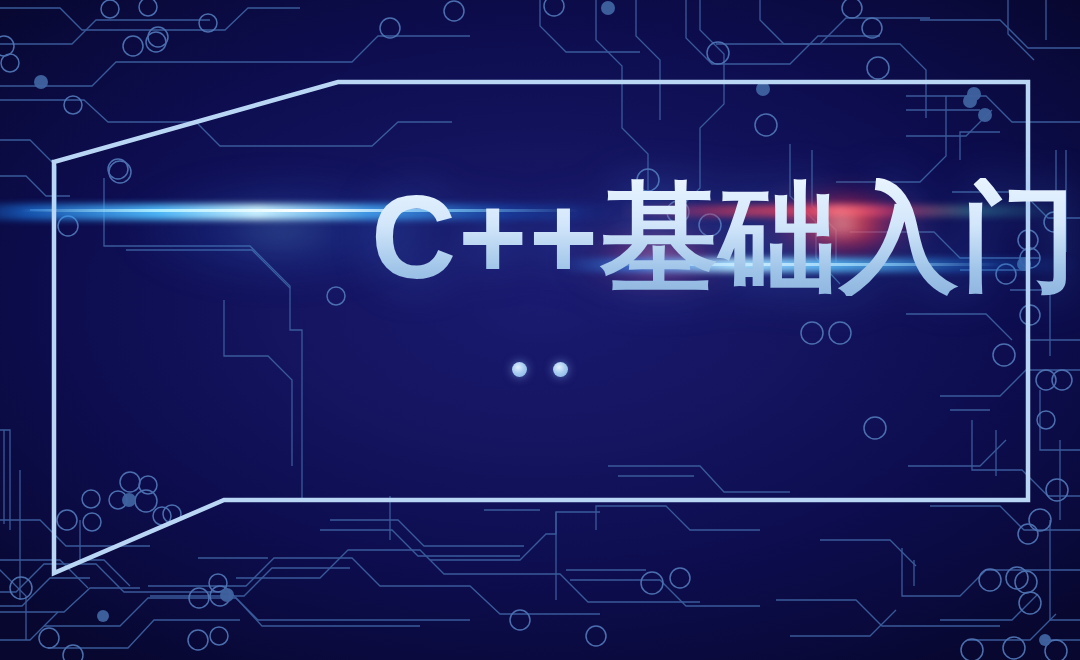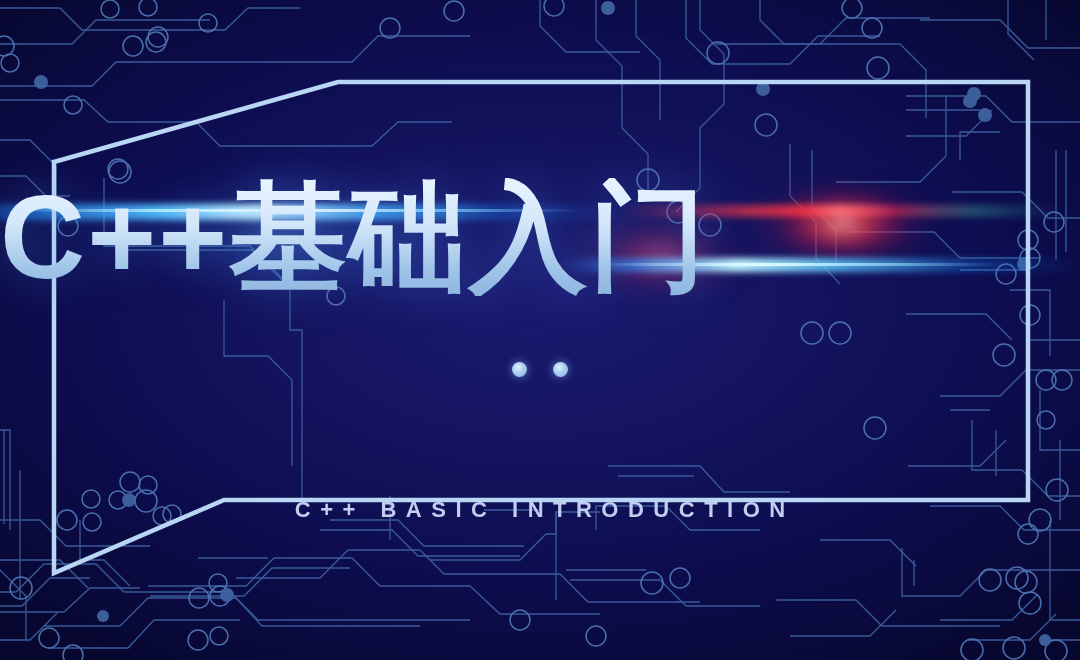--- a/index.html
+++ b/index.html
@@ -104,21 +104,21 @@
   }
 
   
   .frame{ position:absolute; inset:0; width:1080px; height:660px; pointer-events:none; }
 
   
   .content{ position:absolute; inset:0; }
 
   .title{
     position:absolute; left:0; right:0; top:178px;
-    text-align:left;
+    text-align:right;
     font-size:118px;
     font-weight:bold;
     letter-spacing:2px;
     line-height:1;
     color:#cde2f6;
     background:linear-gradient(180deg,#e9f4ff 0%,#d2e6fa 40%,#9fc4e8 78%,#8fb6e0 100%);
     -webkit-background-clip:text;
     background-clip:text;
     -webkit-text-fill-color:transparent;
     text-shadow:none;
@@ -348,16 +348,15 @@
 
   <div class="content">
 
     <div class="title">C++基础入门</div>
 
     <div class="subtitle-row">
       <span class="dot"></span>
       <span class="dot"></span>
     </div>
 
-    <div class="tagline">C++ BASIC INTRODUCTION</div>
 
   </div>
 </div>
 
 </body></html>

